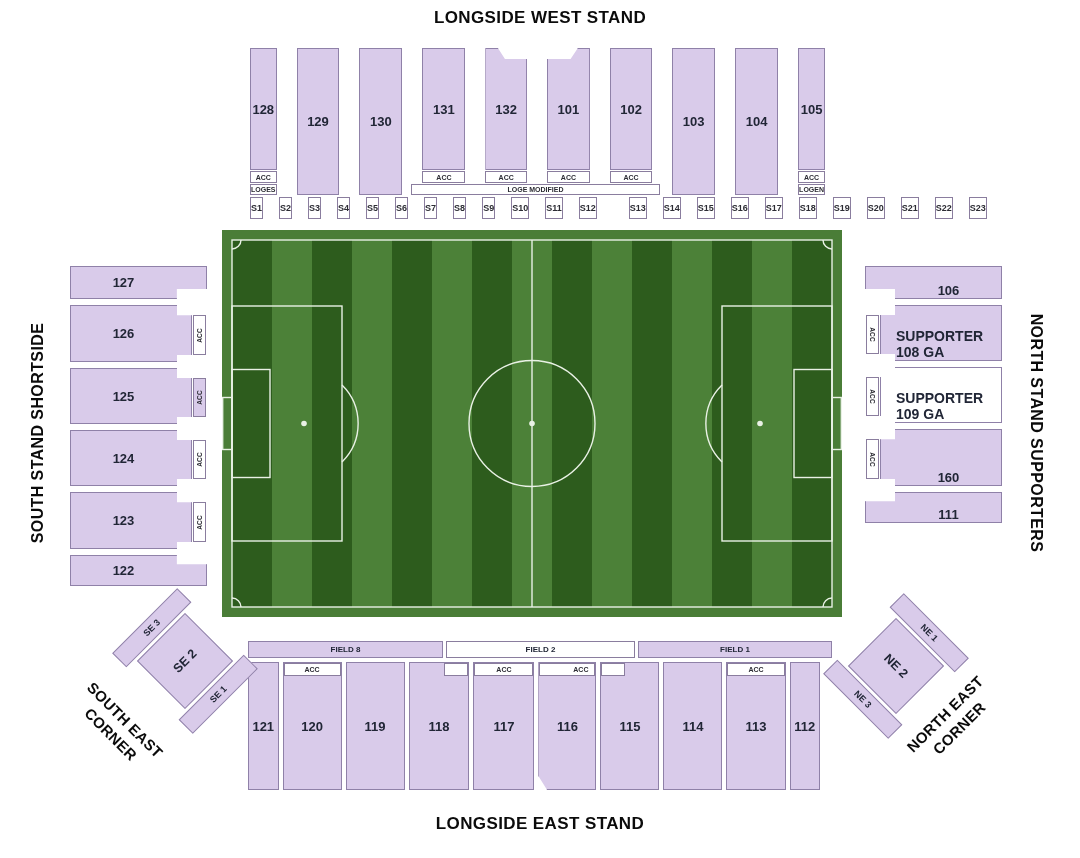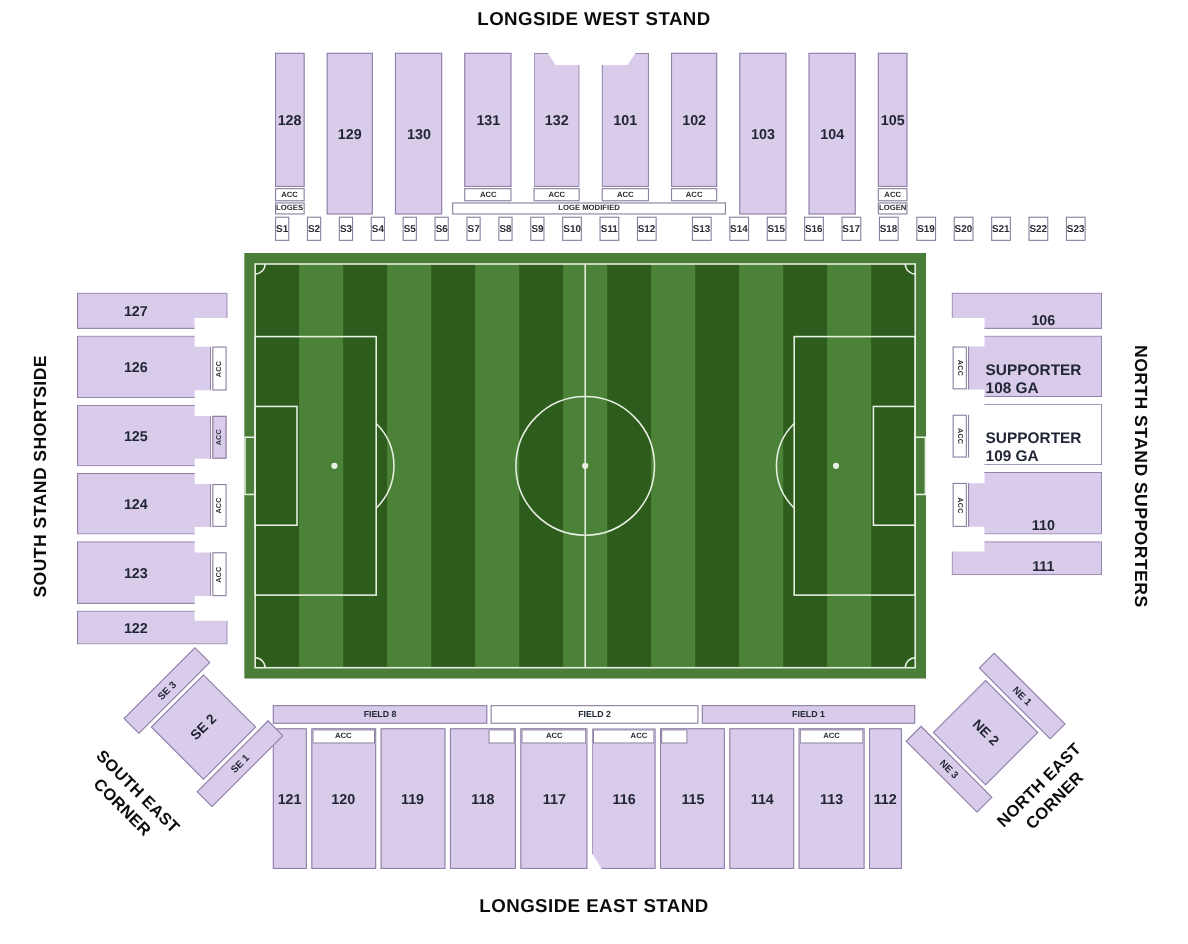--- a/index.html
+++ b/index.html
@@ -265,21 +265,21 @@
     <div class="srow h56 ga-sec">
       <div class="rs-sec rs-mid white-sec">
           <span class="sec-num">SUPPORTER 109 GA</span>
         </div>
       <div class="wbox rs-acc acc-v cw">
           <span>ACC</span>
         </div>
     </div>
     <div class="srow h57">
       <div class="rs-sec rs-mid">
-          <span class="sec-num">110</span>
+          <span class="sec-num">160</span>
         </div>
       <div class="wbox rs-acc acc-v cw">
           <span>ACC</span>
         </div>
     </div>
     <div class="srow h31">
       <div class="rs-sec rs-full rs-bot">
           <span class="sec-num">111</span>
         </div>
     </div>

